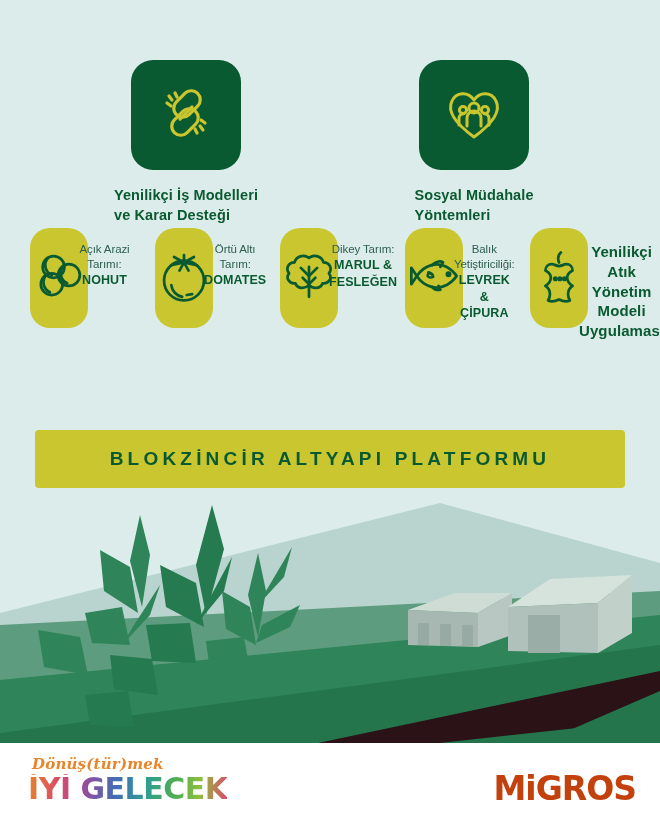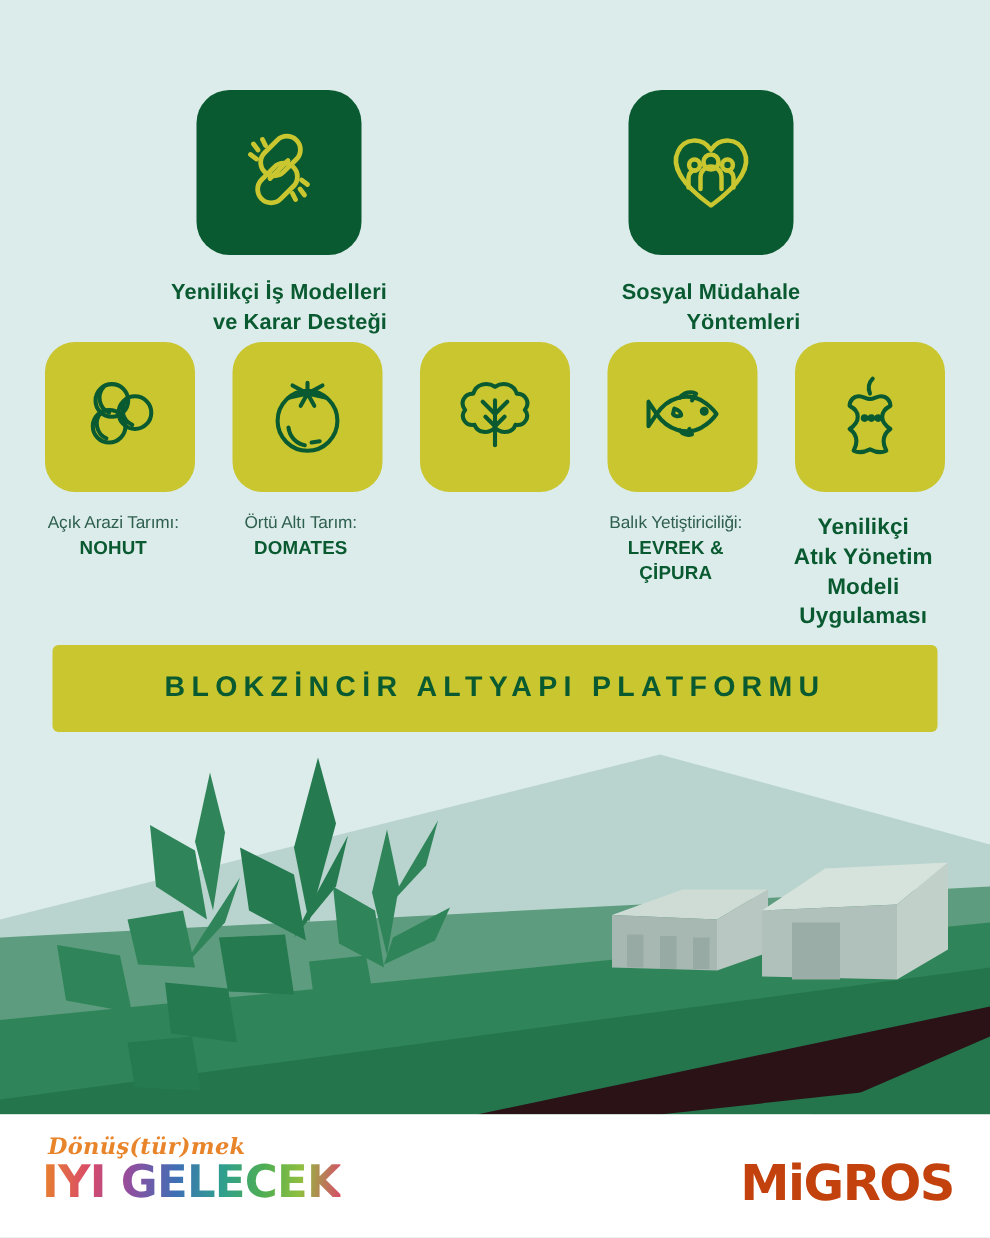--- a/index.html
+++ b/index.html
@@ -22,31 +22,31 @@
     display:flex;justify-content:center;gap:88px;
   }
   .feature{
     width:200px;display:flex;flex-direction:column;align-items:center;
   }
   .tile-dark{
     width:110px;height:110px;border-radius:22px;background:#0a5a31;
     display:flex;align-items:center;justify-content:center;
   }
   .feature-label{
-    margin-top:16px;text-align:right;color:#0a5a31;
+    margin-top:16px;text-align:left;color:#0a5a31;
     font-size:14.5px;font-weight:bold;line-height:1.35;letter-spacing:.1px;
   }
 
   
   .crop-row{
     position:absolute;left:30px;top:228px;width:600px;
     display:flex;justify-content:space-between;
   }
   .crop{
-    width:100px;display:flex;flex-direction:column;align-items:center;
+    width:100px;display:flex;flex-direction:row;
   }
   .tile-yellow{
     width:100px;height:100px;border-radius:20px;background:#c9c62f;
     display:flex;align-items:center;justify-content:center;
   }
   .crop-caption{
     margin-top:14px;text-align:center;width:118px;margin-left:-9px;
     line-height:1.32;
   }
   .crop-top{
@@ -194,20 +194,25 @@
 
     <div class="crop">
       <div class="tile-yellow">
         <span>
           <svg width="58" height="58" viewBox="0 0 64 64" fill="none" stroke="#0a5a31" stroke-width="3" stroke-linecap="round" stroke-linejoin="round">
             <path d="M32 12 c-6 -4 -14 -2 -16 5 c-7 0 -10 7 -6 12 c-4 5 0 12 7 11 c2 6 10 7 15 2 c5 5 13 4 15 -2 c7 1 11 -6 7 -11 c4 -5 1 -12 -6 -12 c-2 -7 -10 -9 -16 -5 Z"></path>
             <path d="M32 55 V22"></path>
             <path d="M32 32 l-9 -9 M32 32 l9 -9 M32 41 l-7 -7 M32 41 l7 -7"></path>
           </svg>
         </span>
+      </div>
+      <div class="crop-caption">
+        <span class="crop-top">Dikey Tarım:</span>
+        <span class="crop-bold">MARUL &amp;</span>
+        <span class="crop-bold">FESLEĞEN</span>
       </div>
     </div>
 
     <div class="crop">
       <div class="tile-yellow">
         <span>
           <svg width="58" height="58" viewBox="0 0 64 64" fill="none" stroke="#0a5a31" stroke-width="3" stroke-linecap="round" stroke-linejoin="round">
             <path d="M13 32 c8 -12 22 -16 33 -10 c5 3 9 7 11 10 c-2 3 -6 7 -11 10 c-11 6 -25 2 -33 -10 Z"></path>
             <path d="M13 32 l-6 -9 v18 Z"></path>
             <path d="M30 20 c3 -4 9 -5 12 -3 l-3 5"></path>

